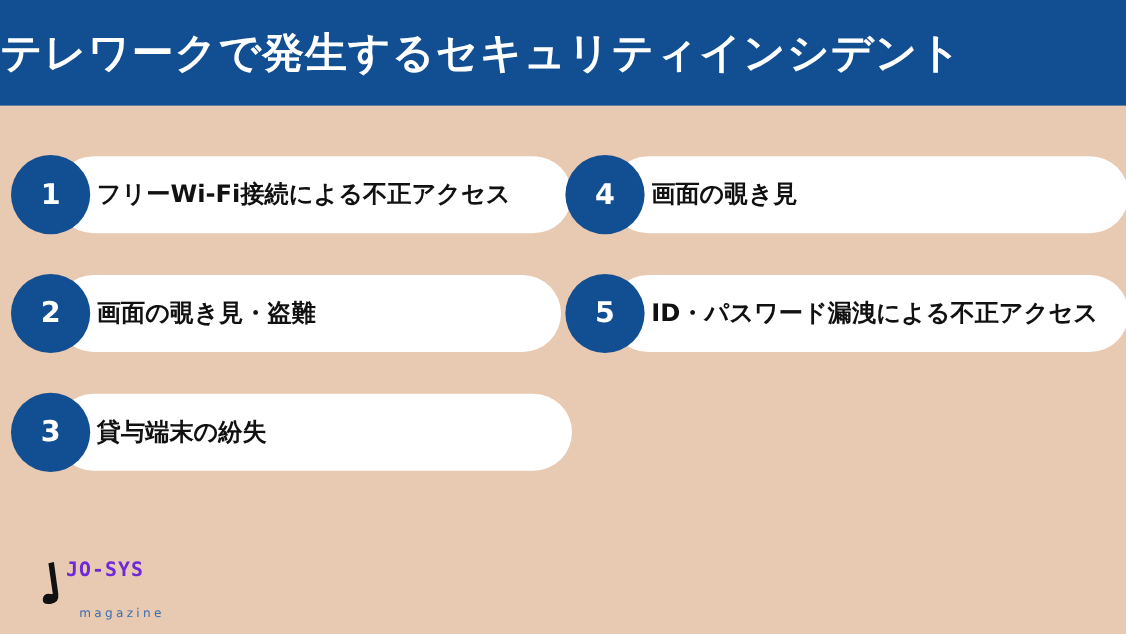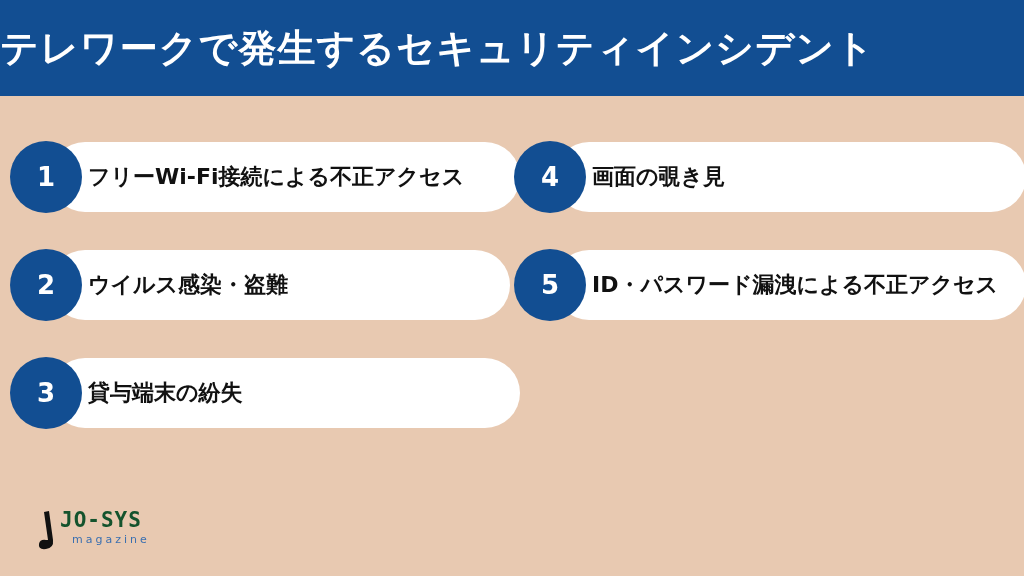--- a/index.html
+++ b/index.html
@@ -5,40 +5,40 @@
   html,body{margin:0;padding:0;}
   body{width:1024px;height:576px;background:#e8c9b1;position:relative;overflow:hidden;font-family:"DejaVu Sans",sans-serif;}
   .header{position:absolute;left:0;top:0;width:1024px;height:96px;background:#124e92;display:flex;align-items:center;justify-content:flex-start;}
   .header h1{margin:0;color:#fff;font-size:38px;font-weight:bold;letter-spacing:1px;}
   .item{position:absolute;height:72px;}
   .item .card{position:absolute;left:40px;top:1px;height:70px;background:#fff;border-radius:35px;}
   .item .circle{position:absolute;left:0;top:0;width:72px;height:72px;border-radius:50%;background:#124e92;color:#fff;font-size:26px;font-weight:bold;display:flex;align-items:center;justify-content:center;}
   .item .label{position:absolute;left:78px;top:0;height:72px;display:flex;align-items:center;font-size:22px;font-weight:bold;color:#111;white-space:nowrap;}
   .logo{position:absolute;left:36px;top:508px;width:140px;height:44px;}
   .logo .note{position:absolute;left:0;top:2px;width:20px;height:40px;}
-  .logo .brand{position:absolute;left:24px;top:0;font-size:21px;font-weight:bold;color:#14532d;letter-spacing:1px;font-family:"DejaVu Sans Mono",monospace;}
-  .logo .sub{position:absolute;left:36px;top:25px;font-size:11px;color:#3a6fb0;letter-spacing:3px;font-family:"DejaVu Sans",sans-serif;}
+  .logo .brand{position:absolute;left:24px;top:0;font-size:18px;font-weight:bold;color:#6d28d9;letter-spacing:1px;font-family:"DejaVu Sans Mono",monospace;}
+  .logo .sub{position:absolute;left:36px;top:43px;font-size:11px;color:#3a6fb0;letter-spacing:3px;font-family:"DejaVu Sans",sans-serif;}
 </style>
 </head>
 <body>
 
 <div class="header">
   <h1>テレワークで発生するセキュリティインシデント</h1>
 </div>
 
 <div class="item" style="left:10px;top:141px;">
   <div class="card" style="width:470px;"></div>
   <div class="circle">1</div>
   <div class="label">フリーWi-Fi接続による不正アクセス</div>
 </div>
 
 <div class="item" style="left:10px;top:249px;">
   <div class="card" style="width:460px;"></div>
   <div class="circle">2</div>
-  <div class="label">ウイルス感染・盗難</div>
+  <div class="label">画面の覗き見・盗難</div>
 </div>
 
 <div class="item" style="left:10px;top:357px;">
   <div class="card" style="width:470px;"></div>
   <div class="circle">3</div>
   <div class="label">貸与端末の紛失</div>
 </div>
 
 <div class="item" style="left:514px;top:141px;">
   <div class="card" style="width:472px;"></div>

